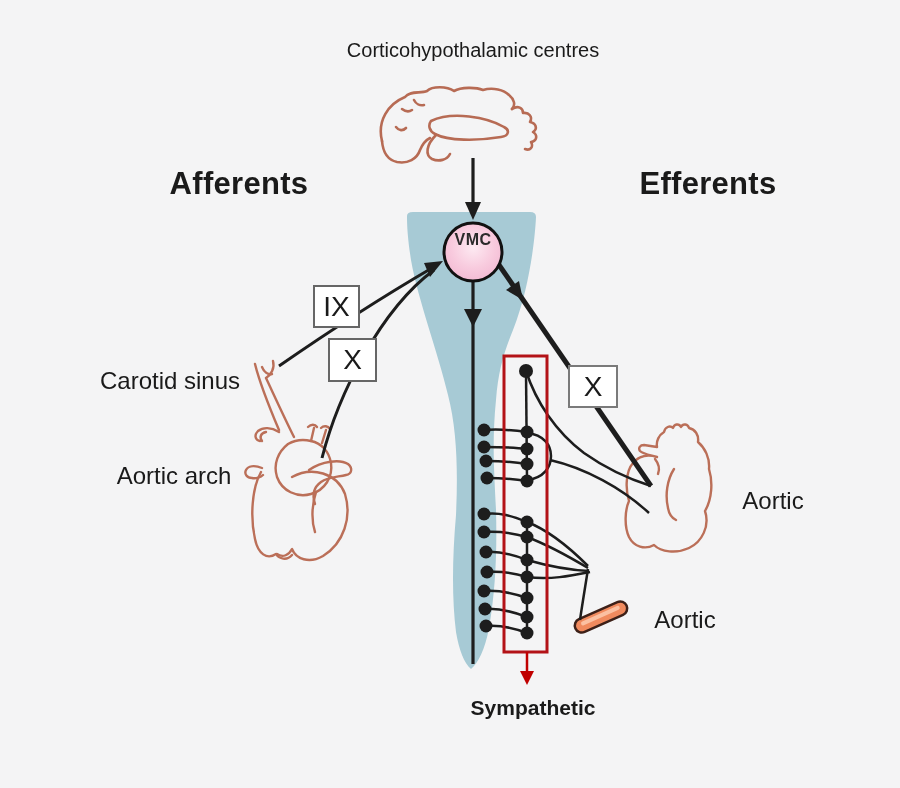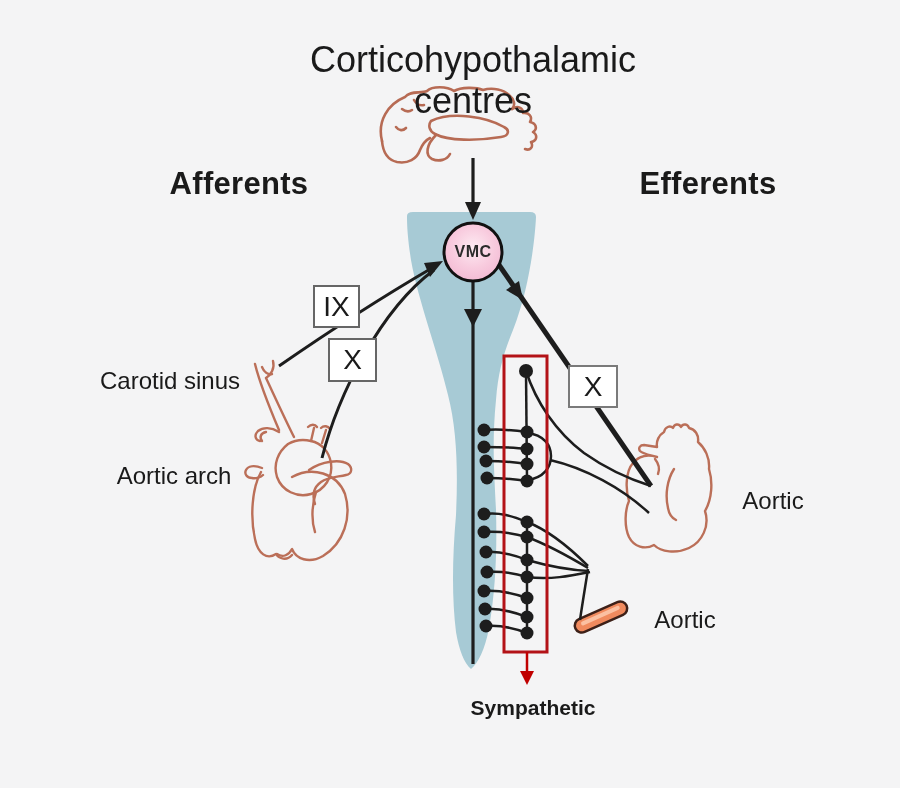--- a/index.html
+++ b/index.html
@@ -1,20 +1,20 @@
 <!DOCTYPE html>
 <html><head>
 <meta charset="utf-8">
 <style>
   html,body{margin:0;padding:0;}
   body{font-family:"Liberation Sans","DejaVu Sans",sans-serif;background:#e9e9ea;}
   .stage{position:relative;width:900px;height:788px;background:#f4f4f5;overflow:hidden;}
   .stage svg{position:absolute;left:0;top:0;}
   .lbl{position:absolute;color:#1a1a1a;text-align:center;line-height:1.15;}
-  .title{font-size:36px;}
+  .title{font-size:20px;}
   .colhead{font-size:31px;font-weight:bold;letter-spacing:0.3px;}
   .anat{font-size:24px;}
   .symp{font-size:21px;line-height:31px;font-weight:bold;}
   .nervebox{position:absolute;background:#ffffff;border:2px solid #666;box-sizing:border-box;
             display:flex;align-items:center;justify-content:center;
             font-size:28px;color:#1a1a1a;}
   .vmc-label{position:absolute;font-size:16px;font-weight:bold;color:#2b2b2b;
              letter-spacing:0.5px;text-align:center;}
 </style>
 </head>
@@ -158,21 +158,21 @@
     <polygon points="527,685 520,671 534,671" fill="#c00000"></polygon>
 
     <circle cx="473" cy="252" r="29" fill="url(#vmcg)" stroke="#111" stroke-width="3"></circle>
   </svg>
 
   <div class="lbl title" style="left:273px;top:39px;width:400px;">Corticohypothalamic centres</div>
 
   <div class="lbl colhead" style="left:139px;top:166px;width:200px;">Afferents</div>
   <div class="lbl colhead" style="left:608px;top:166px;width:200px;">Efferents</div>
 
-  <div class="vmc-label" style="left:443px;top:243px;width:60px;">VMC</div>
+  <div class="vmc-label" style="left:443px;top:231px;width:60px;">VMC</div>
 
   <div class="nervebox" style="left:313px;top:285px;width:47px;height:43px;">IX</div>
   <div class="nervebox" style="left:328px;top:338px;width:49px;height:44px;">X</div>
   <div class="nervebox" style="left:568px;top:365px;width:50px;height:43px;border-color:#7a7a7a;">X</div>
 
   <div class="lbl anat" style="left:74px;top:462px;width:200px;">Aortic arch</div>
   <div class="lbl anat" style="left:70px;top:367px;width:200px;">Carotid sinus</div>
   <div class="lbl anat" style="left:718px;top:487px;width:110px;">Aortic</div>
   <div class="lbl anat" style="left:630px;top:606px;width:110px;">Aortic</div>
 

